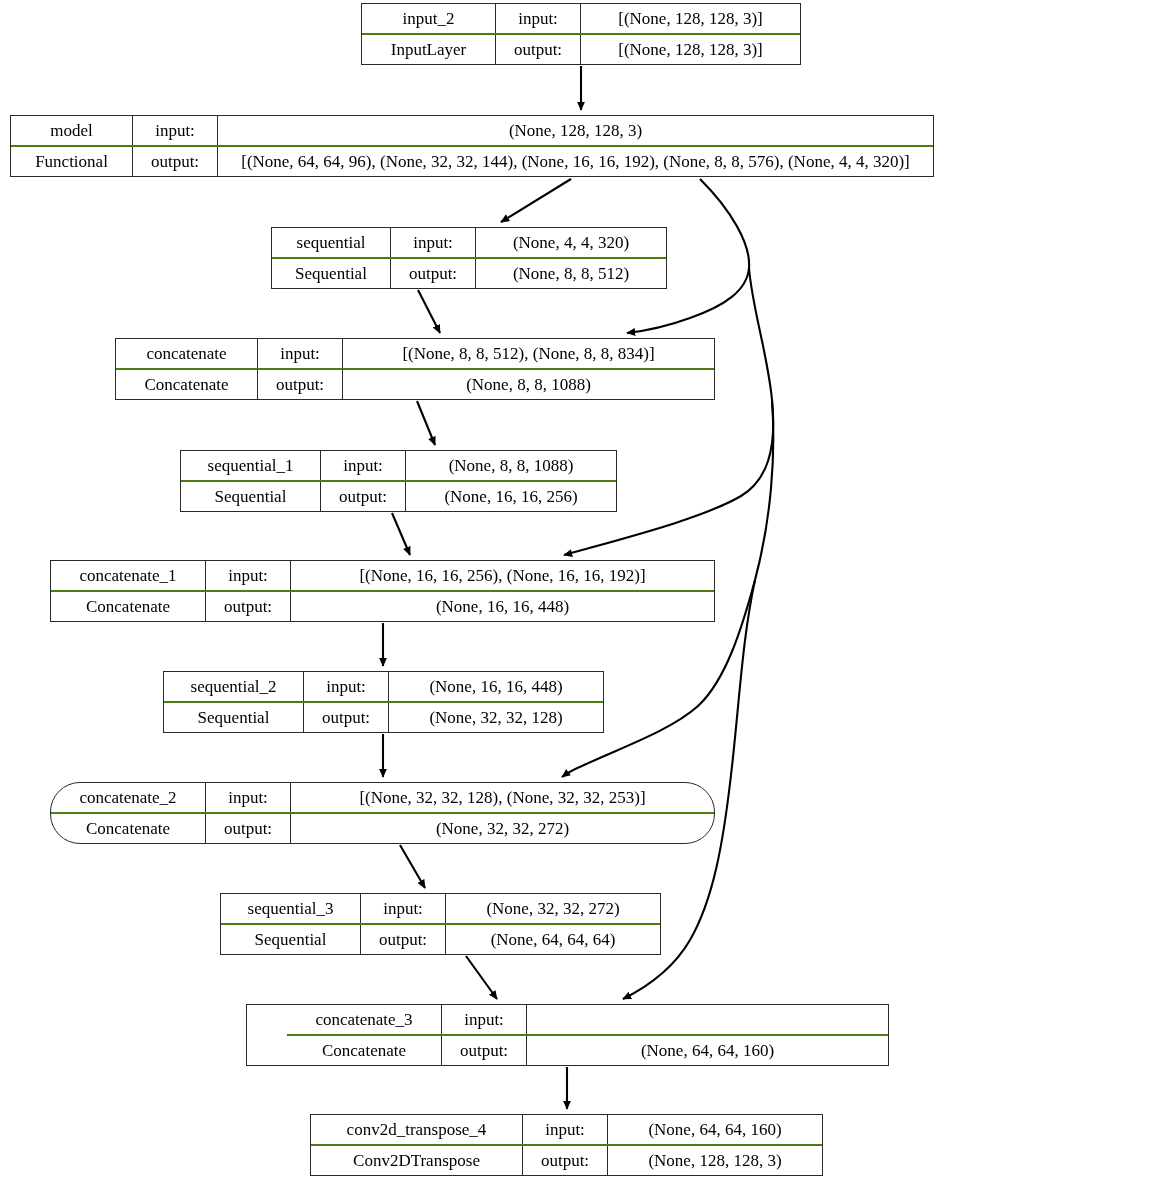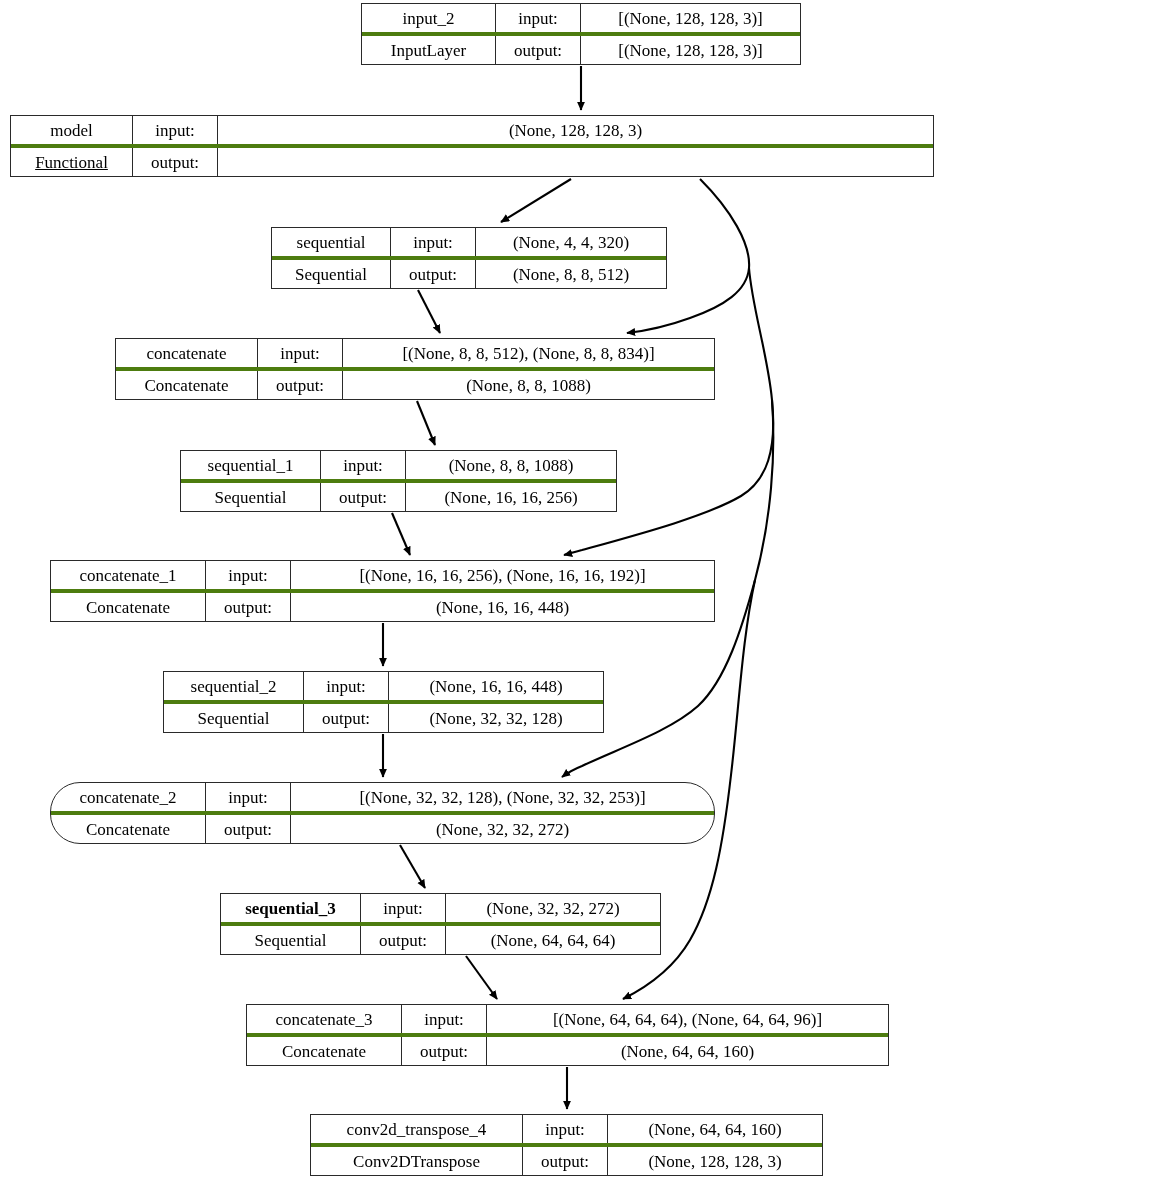--- a/index.html
+++ b/index.html
@@ -19,21 +19,21 @@
     background:#ffffff;
     display:flex;
     flex-direction:column;
   }
   .node .row{
     display:flex;
     flex-direction:row;
     flex:1 1 0;
     min-height:0;
   }
-  .node .row.top{border-bottom:4px solid #4d7c0f;}
+  .node .row.top{border-bottom:2px solid #4d7c0f;}
   .cell{
     box-sizing:border-box;
     display:flex;
     align-items:center;
     justify-content:center;
     font-size:17px;
     color:#000000;
     line-height:1;
     white-space:nowrap;
     padding:0 6px;
@@ -98,22 +98,23 @@
         <div class="cell c-shape">[(None, 128, 128, 3)]</div>
       </div>
     </div>
     <div class="node" style="left: 10px; top: 115px; width: 924px; height: 62px;">
       <div class="row top">
         <div class="cell c-name" style="width: 122px;">model</div>
         <div class="cell c-io" style="width: 85px;">input:</div>
         <div class="cell c-shape">(None, 128, 128, 3)</div>
       </div>
       <div class="row bottom">
-        <div class="cell c-name" style="width: 122px; text-decoration: underline;">Functional</div>
-        <div class="cell c-io" style="width: 85px;">output:</div>
+        <div class="cell c-name" style="width: 122px;">Functional</div>
+        <div class="cell c-io" style="width: 85px;">output:</div>
+        <div class="cell c-shape">[(None, 64, 64, 96), (None, 32, 32, 144), (None, 16, 16, 192), (None, 8, 8, 576), (None, 4, 4, 320)]</div>
       </div>
     </div>
     <div class="node" style="left: 271px; top: 227px; width: 396px; height: 62px;">
       <div class="row top">
         <div class="cell c-name" style="width: 119px;">sequential</div>
         <div class="cell c-io" style="width: 85px;">input:</div>
         <div class="cell c-shape">(None, 4, 4, 320)</div>
       </div>
       <div class="row bottom">
         <div class="cell c-name" style="width: 119px;">Sequential</div>
@@ -176,35 +177,34 @@
         <div class="cell c-shape">[(None, 32, 32, 128), (None, 32, 32, 253)]</div>
       </div>
       <div class="row bottom">
         <div class="cell c-name" style="width: 155px;">Concatenate</div>
         <div class="cell c-io" style="width: 85px;">output:</div>
         <div class="cell c-shape">(None, 32, 32, 272)</div>
       </div>
     </div>
     <div class="node" style="left: 220px; top: 893px; width: 441px; height: 62px;">
       <div class="row top">
-        <div class="cell c-name" style="width: 140px; font-weight: bold;">sequential_3</div>
+        <div class="cell c-name" style="width: 140px;">sequential_3</div>
         <div class="cell c-io" style="width: 85px;">input:</div>
         <div class="cell c-shape">(None, 32, 32, 272)</div>
       </div>
       <div class="row bottom">
         <div class="cell c-name" style="width: 140px;">Sequential</div>
         <div class="cell c-io" style="width: 85px;">output:</div>
         <div class="cell c-shape">(None, 64, 64, 64)</div>
       </div>
     </div>
-    <div class="node" style="left: 246px; top: 1004px; width: 643px; height: 62px;">
+    <div class="node" style="left: 246px; top: 1004px; width: 643px; height: 62px; padding-left: 40px;">
       <div class="row top">
         <div class="cell c-name" style="width: 155px;">concatenate_3</div>
         <div class="cell c-io" style="width: 85px;">input:</div>
-        <div class="cell c-shape">[(None, 64, 64, 64), (None, 64, 64, 96)]</div>
       </div>
       <div class="row bottom">
         <div class="cell c-name" style="width: 155px;">Concatenate</div>
         <div class="cell c-io" style="width: 85px;">output:</div>
         <div class="cell c-shape">(None, 64, 64, 160)</div>
       </div>
     </div>
     <div class="node" style="left: 310px; top: 1114px; width: 513px; height: 62px;">
       <div class="row top">
         <div class="cell c-name" style="width: 212px; text-align: center;">conv2d_transpose_4</div>

